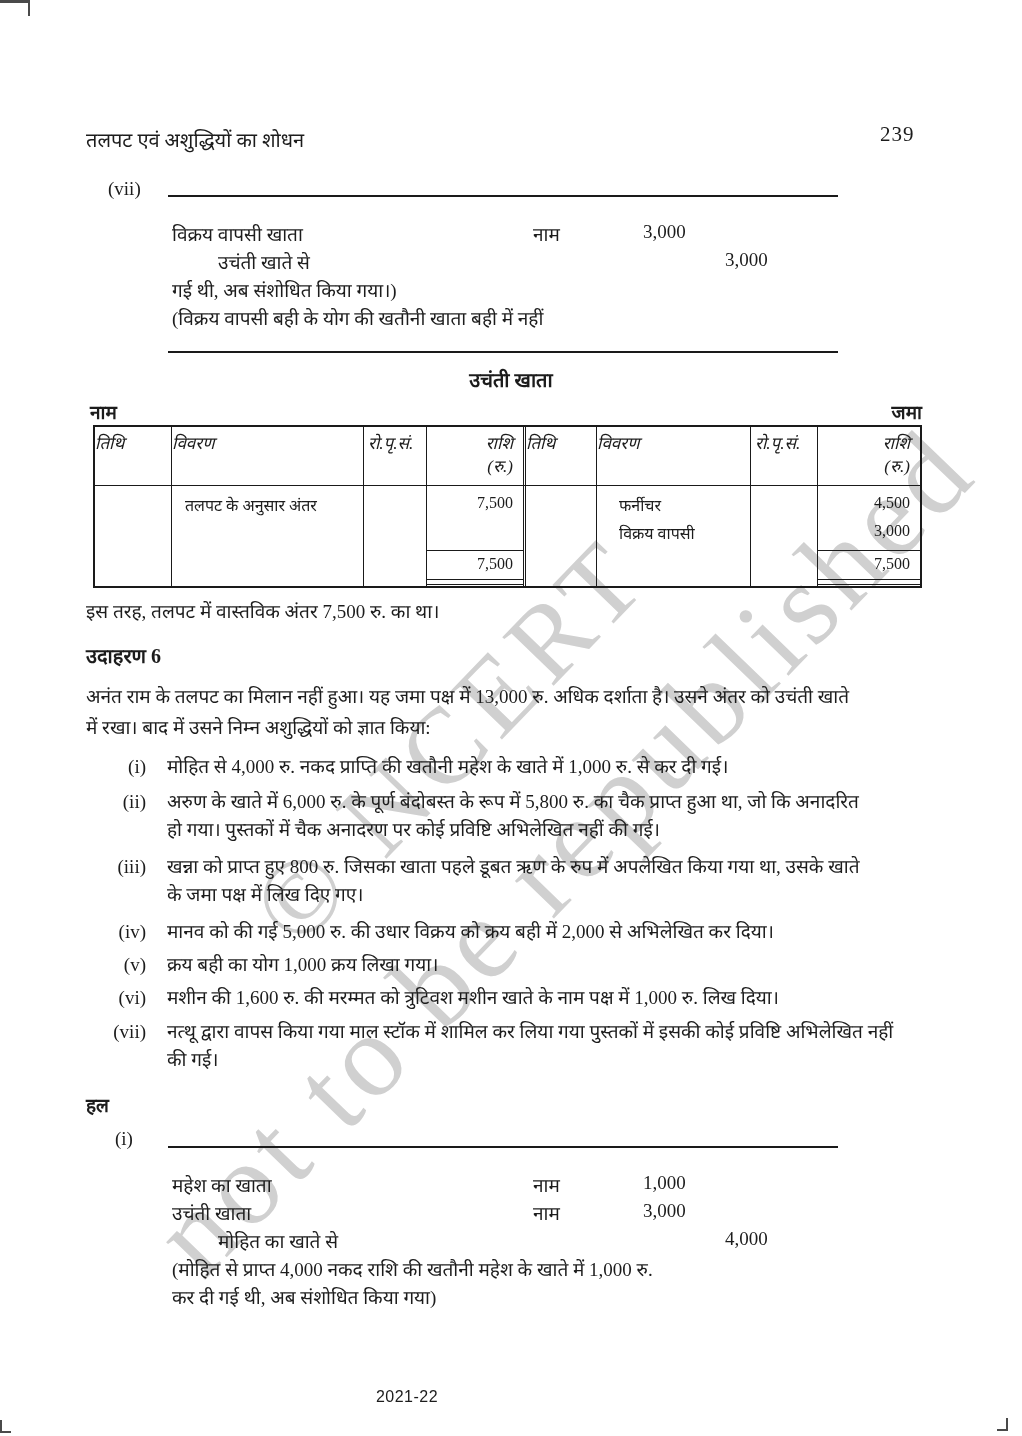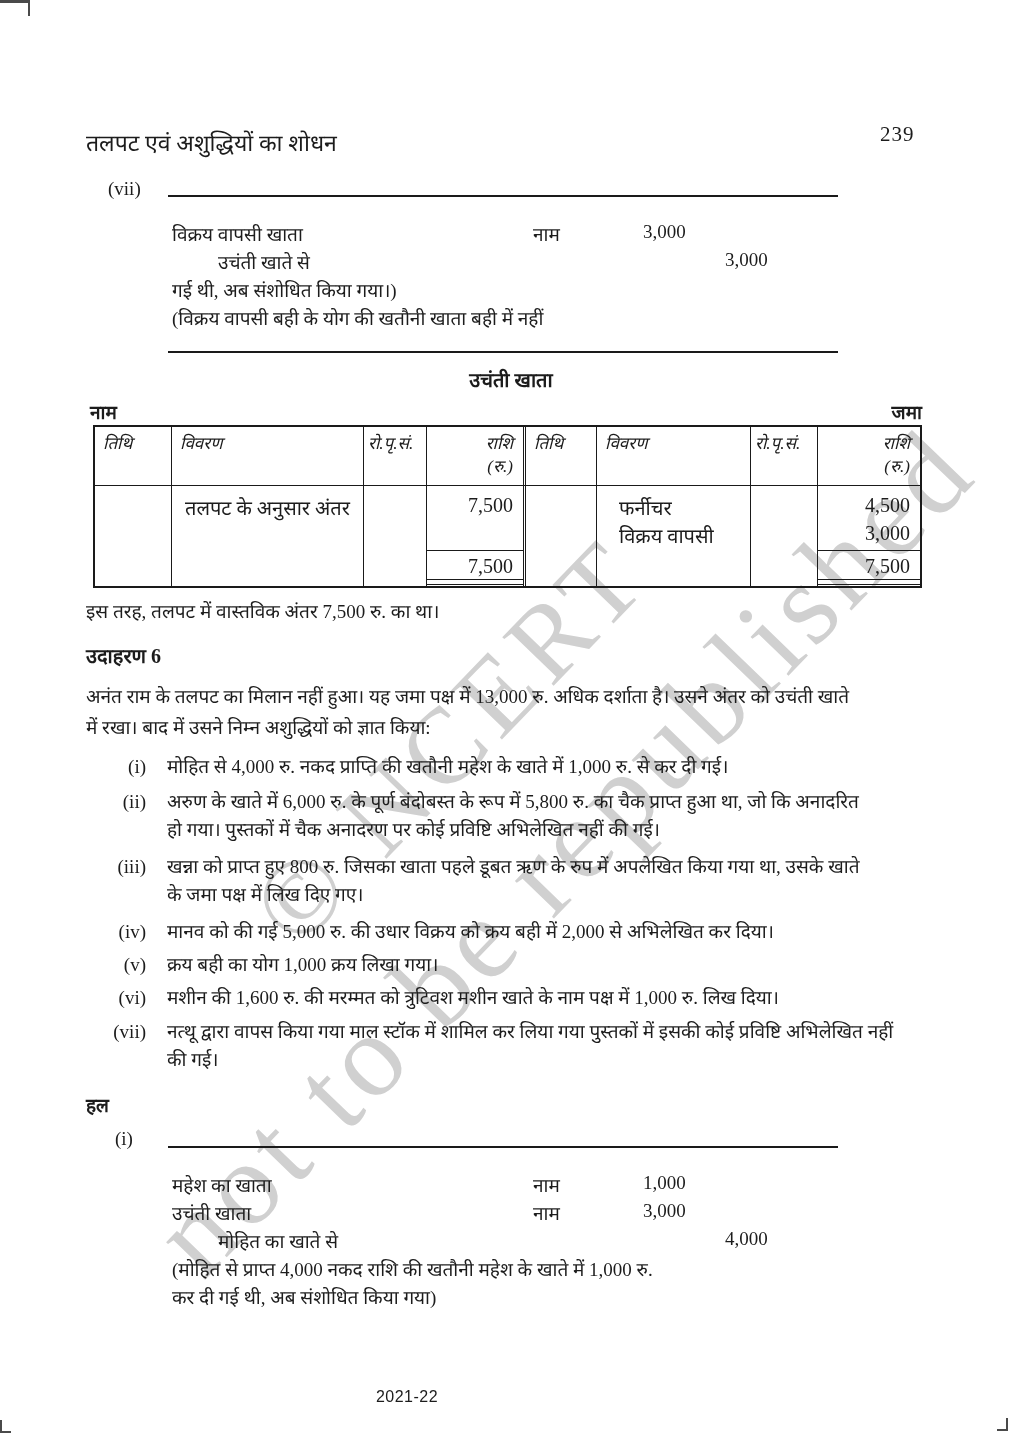--- a/index.html
+++ b/index.html
@@ -24,21 +24,21 @@
   .wm-line2{font-size:118px;letter-spacing:6px;line-height:168px;}
   .content{position:absolute;inset:0;z-index:1;}
   
   .mark-tl{position:absolute;left:0;top:0;width:28px;height:13px;
     border-top:3px solid #4a4a4a;border-right:2px solid #4a4a4a;}
   .mark-bl{position:absolute;left:0;bottom:3px;width:9px;height:11px;
     border-left:2px solid #4a4a4a;border-bottom:2px solid #4a4a4a;}
   .mark-br{position:absolute;right:14px;bottom:5px;width:9px;height:11px;
     border-right:2px solid #4a4a4a;border-bottom:2px solid #4a4a4a;}
   
-  .running-head{position:absolute;left:86px;top:126px;font-size:23px;text-align:center;}
+  .running-head{position:absolute;left:86px;top:126px;font-size:20px;text-align:center;}
   .page-number{position:absolute;left:880px;top:122px;font-size:21px;letter-spacing:1px;}
   
   .entry-label{position:absolute;font-size:19px;}
   .journal{position:absolute;left:168px;width:670px;border-top:2px solid #1a1a1a;padding-top:24px;}
   .journal.closed{border-bottom:2px solid #1a1a1a;padding-bottom:18px;}
   .jrow{position:relative;height:28px;}
   .jrow .part{position:absolute;left:4px;white-space:nowrap;}
   .jrow .part.indent{left:50px;}
   .jrow .drcr{position:absolute;left:365px;}
   .jrow .dr{position:absolute;left:475px;}
@@ -53,23 +53,23 @@
     position:absolute;left:93px;top:425px;width:829px;height:163px;
     border:2px solid #1a1a1a;box-sizing:border-box;
     display:grid;
     grid-template-columns:77px 192px 63px 99px 71px 154px 67px 1fr;
     grid-template-rows:59px 1fr;
   }
   .acct-table .cell{border-right:1.5px solid #1a1a1a;position:relative;box-sizing:border-box;}
   .acct-table .cell.mid{border-right:3px double #1a1a1a;}
   .acct-table .cell.last{border-right:none;}
   .acct-table .hcell{border-bottom:1.5px solid #1a1a1a;font-style:italic;font-size:17px;
-    padding:4px 0 0 8px;}
+    padding:4px 0 0 0;}
   .acct-table .hcell.amt{text-align:right;padding:4px 10px 0 0;}
-  .acct-table .bcell{font-size:20px;}
+  .acct-table .bcell{font-size:16px;}
   .b-part{position:absolute;top:8px;left:13px;white-space:nowrap;}
   .b-part2{position:absolute;top:36px;left:13px;white-space:nowrap;}
   .cr-pad .b-part,.cr-pad .b-part2{left:22px;}
   .amt1{position:absolute;top:8px;right:10px;}
   .amt2{position:absolute;top:36px;right:10px;}
   .total-rule{position:absolute;top:64px;left:0;right:0;border-top:1.5px solid #1a1a1a;}
   .total-val{position:absolute;top:69px;right:10px;}
   .dbl-rule{position:absolute;top:93px;left:0;right:0;height:4px;
     border-top:1.5px solid #1a1a1a;border-bottom:1.5px solid #1a1a1a;}
   

